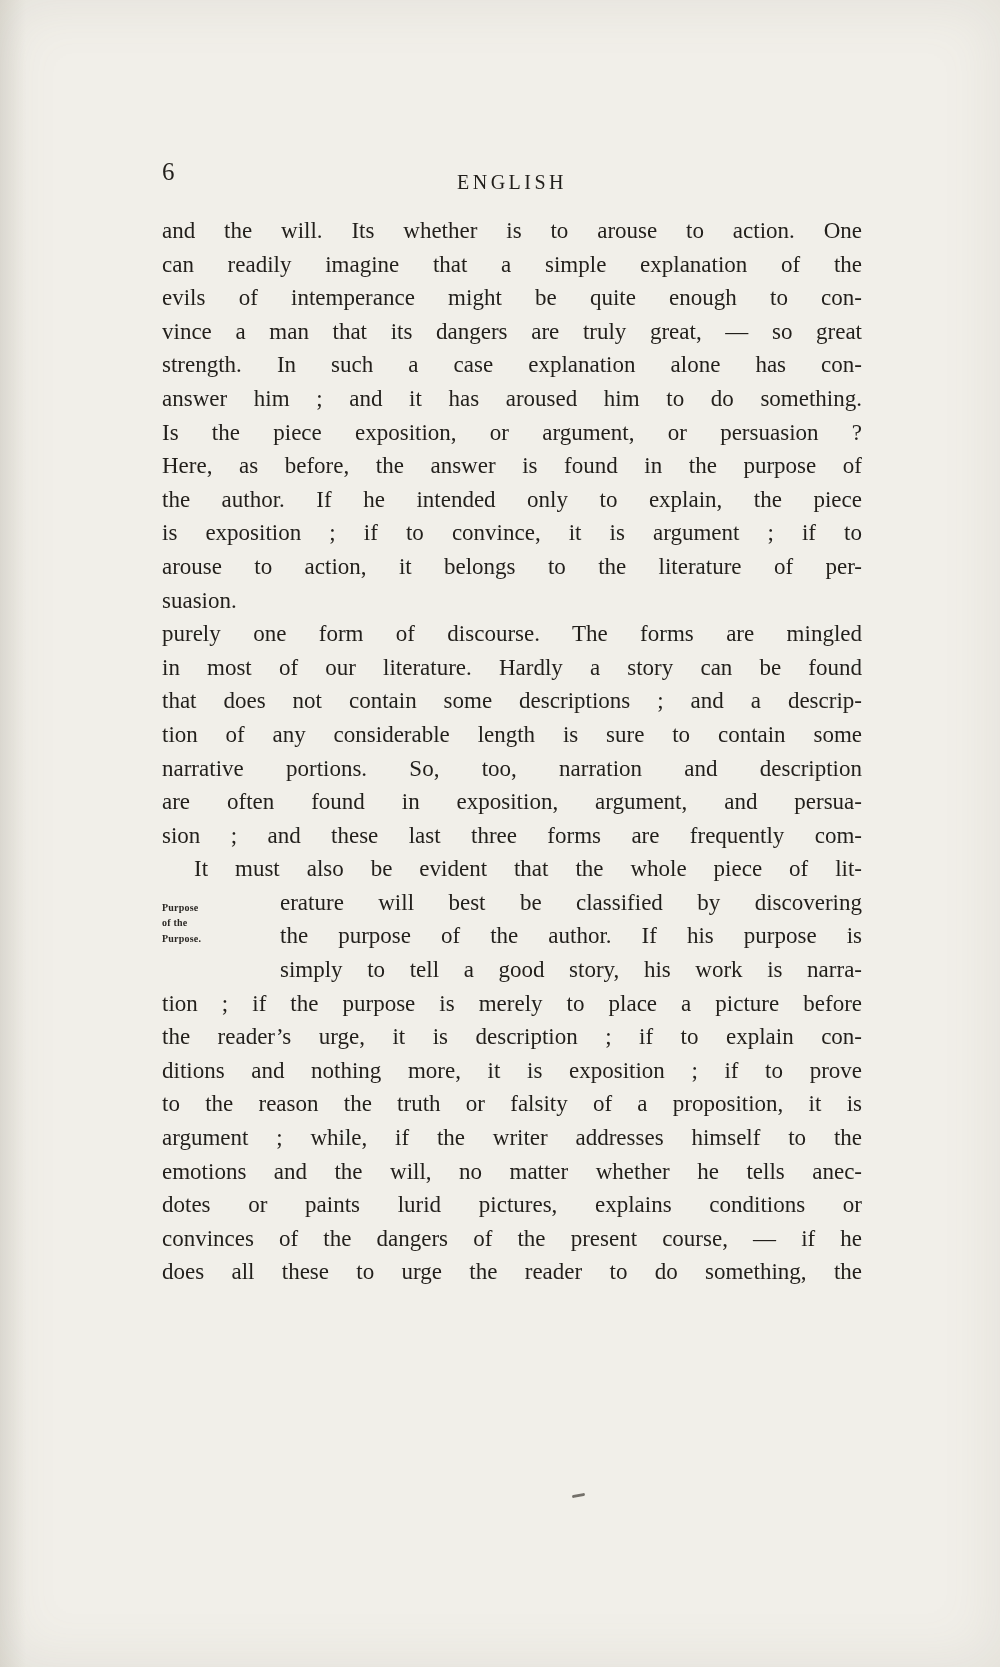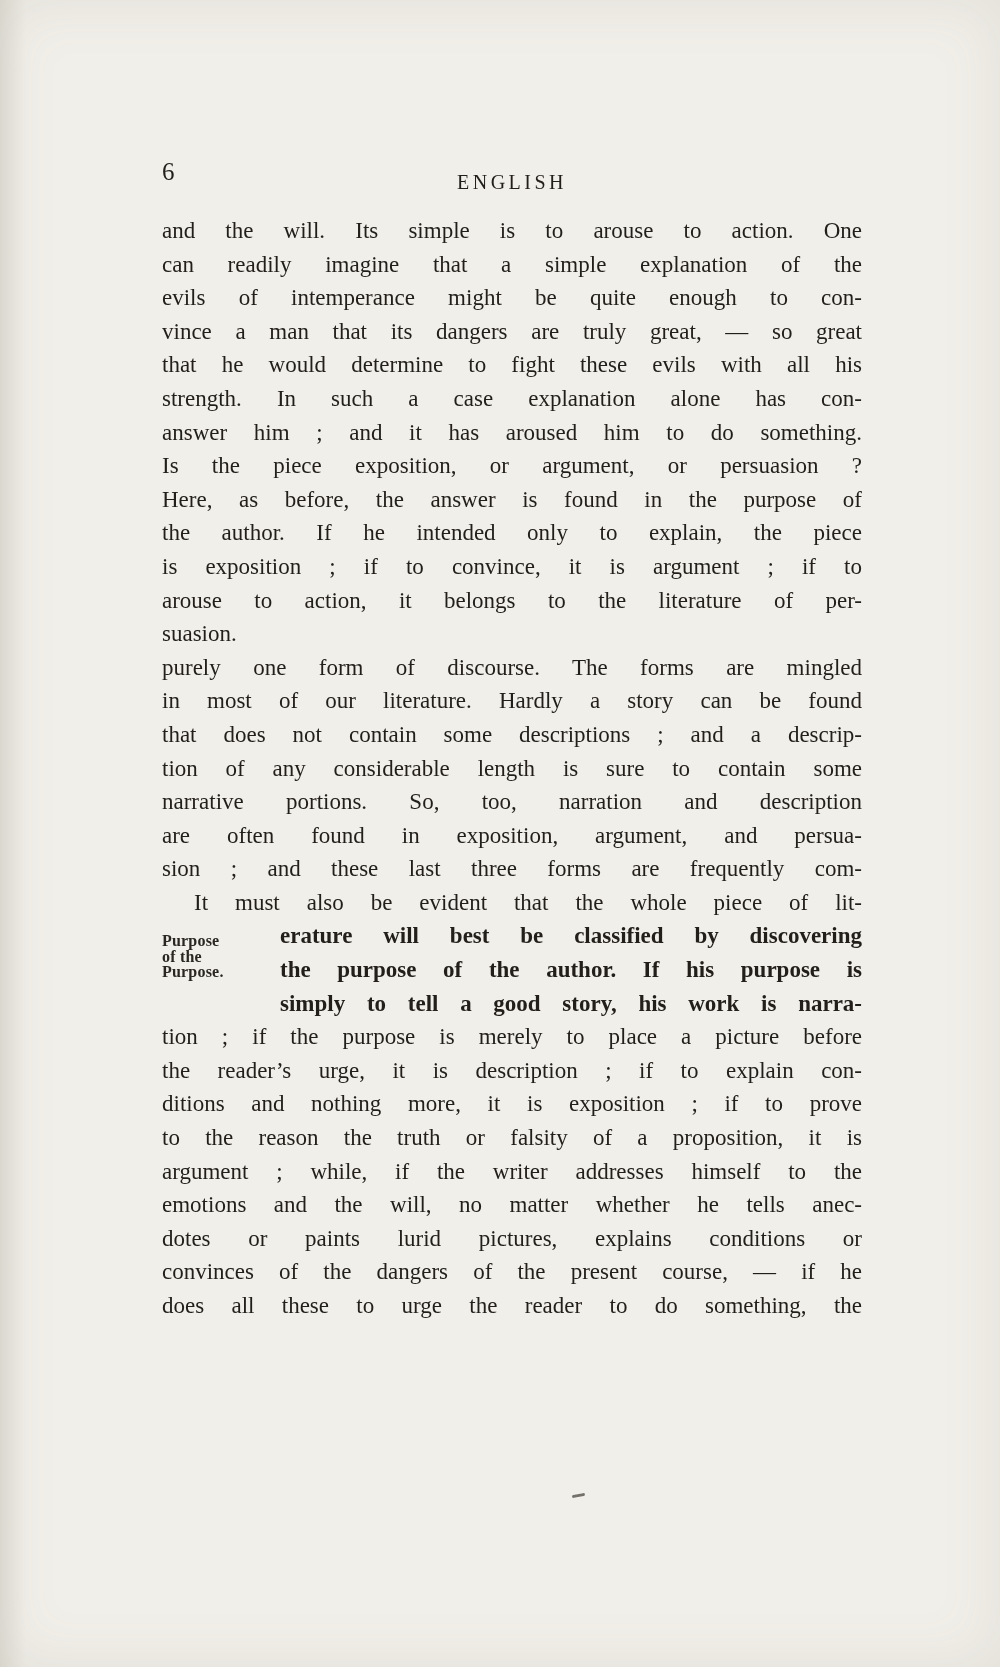--- a/index.html
+++ b/index.html
@@ -47,27 +47,27 @@
     white-space: normal;
   }
   .line.last { text-align-last: left; }
   .line.indent { text-indent: 32px; }
   .note-row { display: flex; }
   .sidenote {
     flex: 0 0 118px;
     width: 118px;
     box-sizing: border-box;
     padding-top: 14px;
-    font-size: 16px;
+    font-size: 10px;
     font-weight: bold;
     line-height: 15.5px;
     letter-spacing: 0.2px;
     color: #2a2723;
   }
-  .narrow { flex: 1 1 auto; min-width: 0; font-weight: bold; }
+  .narrow { flex: 1 1 auto; min-width: 0; }
   .scan-mark {
     position: absolute;
     left: 572px; top: 1494px;
     width: 13px; height: 3px;
     background: #4a463f;
     border-radius: 2px;
     transform: rotate(-10deg);
     opacity: 0.75;
   }
   .edge-tint {
@@ -85,25 +85,24 @@
   <div class="edge-tint"></div>
 
   <header class="running-head">
     <span class="pagenum">6</span>
     <span class="head-title">ENGLISH</span>
   </header>
 
   <main class="body-text">
 
     <div class="para">
-      <div class="line">and the will. Its simple is to arouse to action. One</div>
+      <div class="line">and the will. Its whether is to arouse to action. One</div>
       <div class="line">can readily imagine that a simple explanation of the</div>
       <div class="line">evils of intemperance might be quite enough to con-</div>
       <div class="line">vince a man that its dangers are truly great, — so great</div>
-      <div class="line">that he would determine to fight these evils with all his</div>
       <div class="line">strength. In such a case explanation alone has con-</div>
       <div class="line">answer him ; and it has aroused him to do something.</div>
       <div class="line">Is the piece exposition, or argument, or persuasion ?</div>
       <div class="line">Here, as before, the answer is found in the purpose of</div>
       <div class="line">the author. If he intended only to explain, the piece</div>
       <div class="line">is exposition ; if to convince, it is argument ; if to</div>
       <div class="line">arouse to action, it belongs to the literature of per-</div>
       <div class="line last">suasion.</div>
     </div>
 

